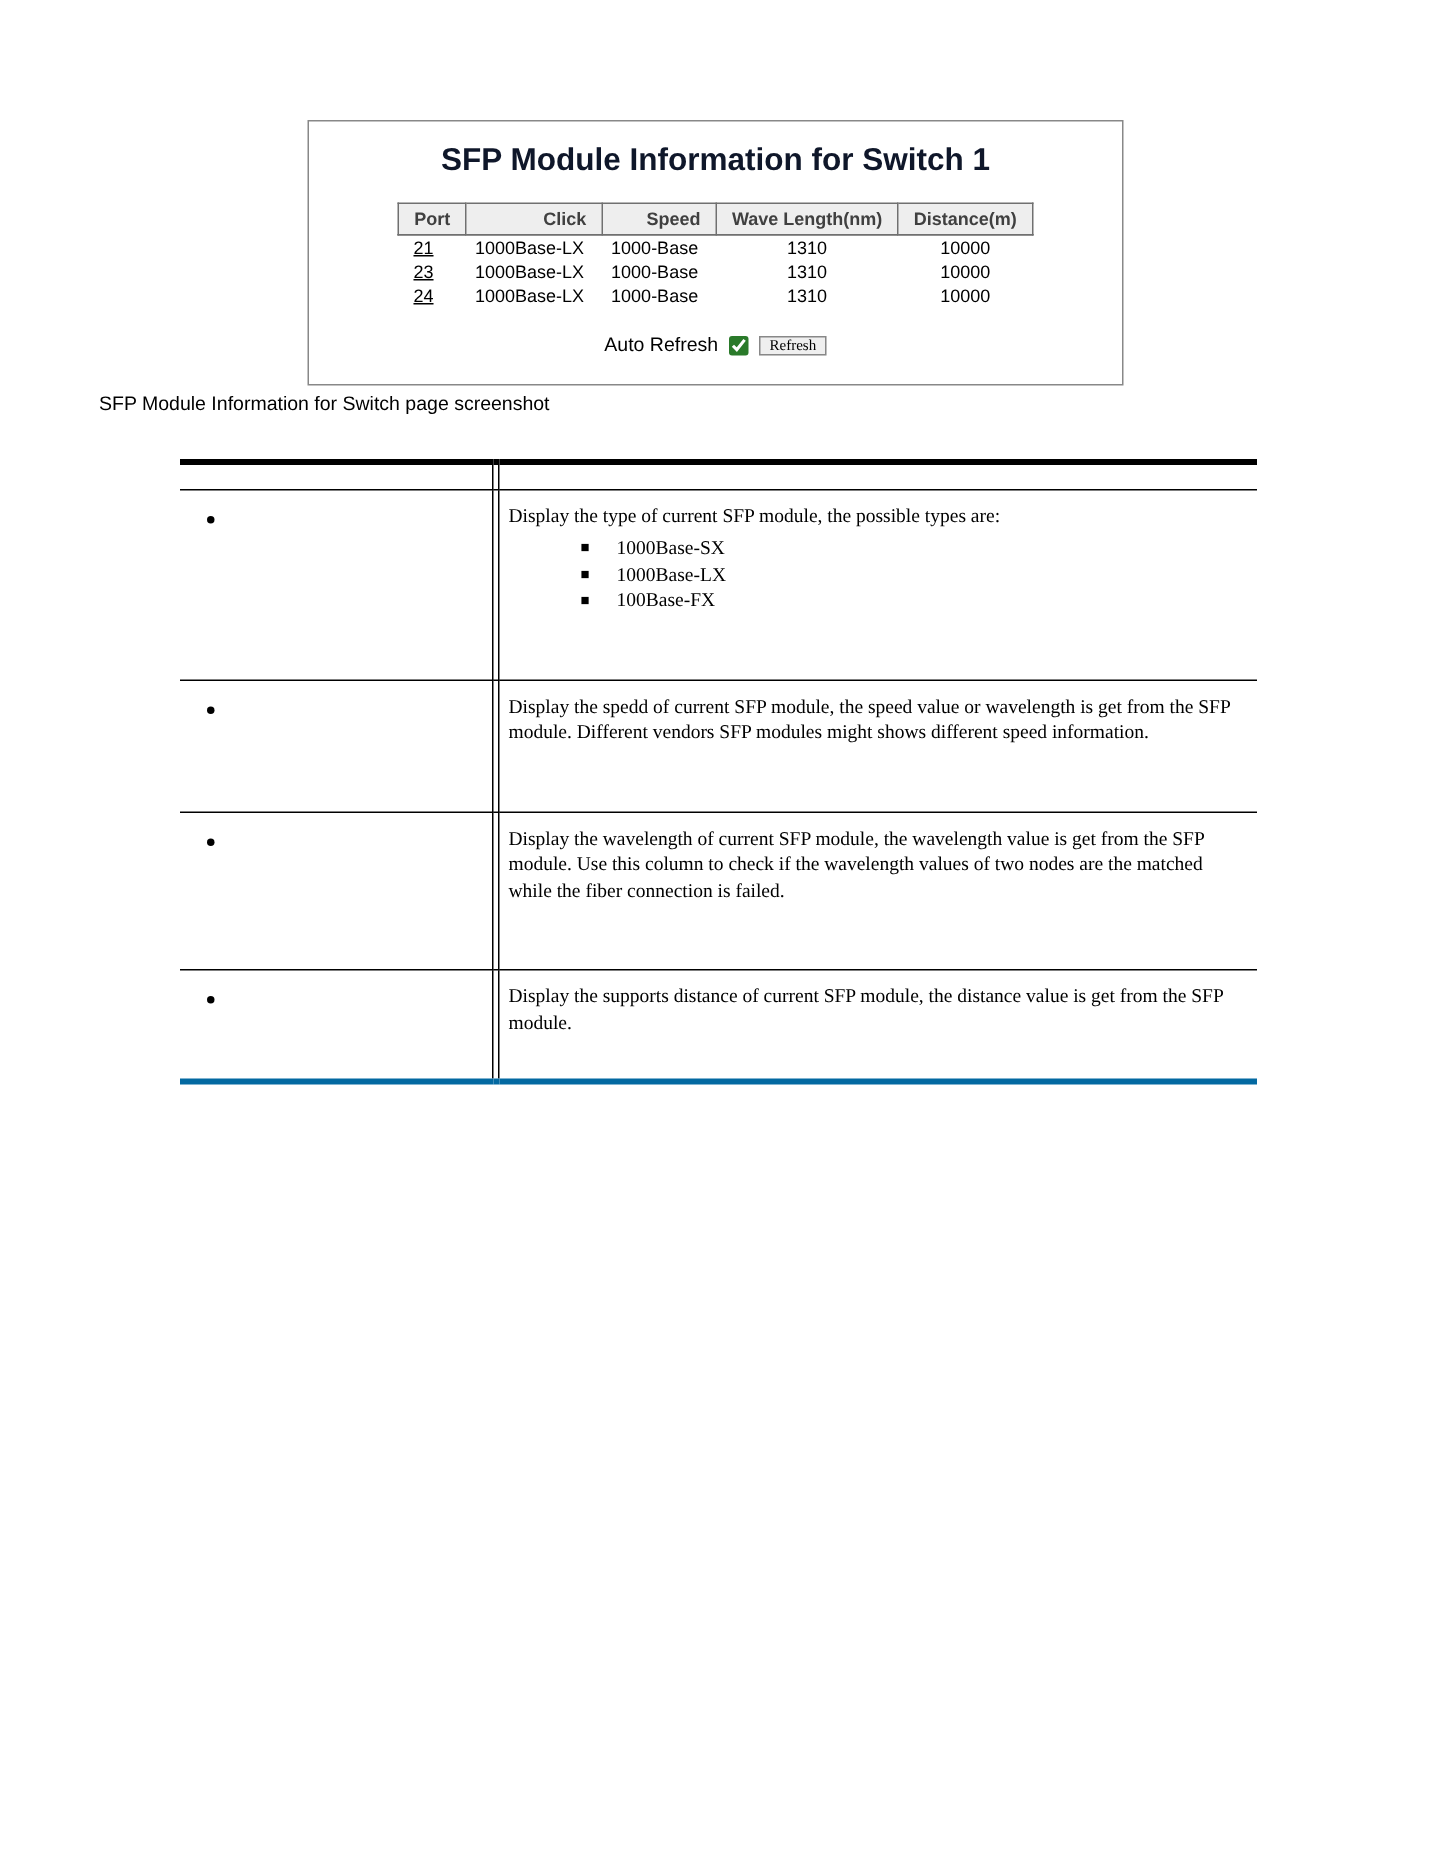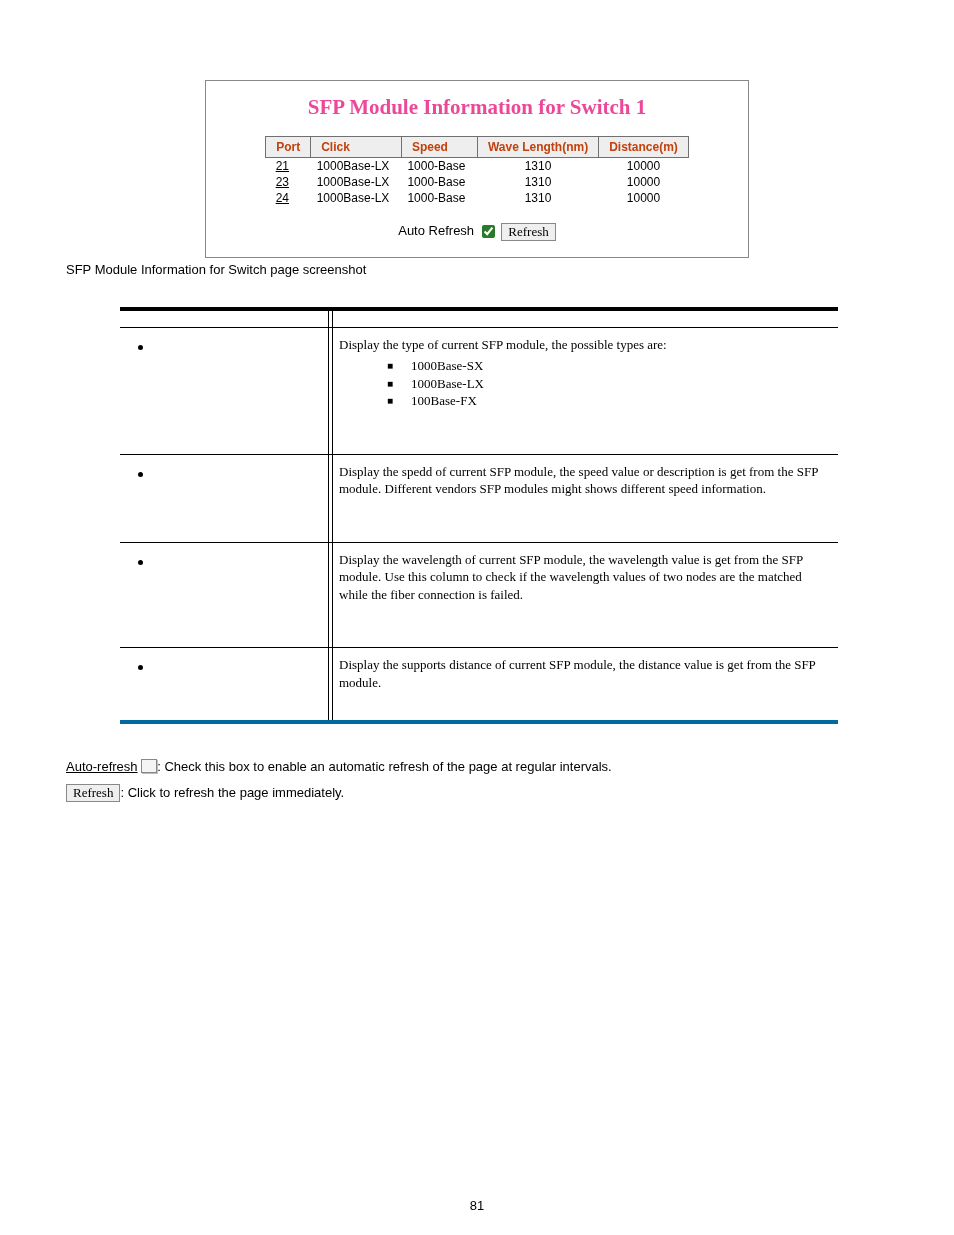--- a/index.html
+++ b/index.html
@@ -21,39 +21,39 @@
   .screenshot-box {
     width: 544px;
     margin: 0 auto 4px auto;
     border: 1px solid #888;
     padding: 14px 20px 16px 20px;
     box-sizing: border-box;
     background: #fff;
   }
   .screenshot-title {
     text-align: center;
-    font-family: Liberation Serif, serif;
+    font-family: Liberation Sans, sans-serif;
     font-weight: bold;
     font-size: 21px;
-    color: #ec4899;
+    color: #0f172a;
     margin: 0 0 16px 0;
   }
   table.sfp {
     border-collapse: collapse;
     margin: 0 auto;
     font-family: Verdana, Arial, sans-serif;
     font-size: 12px;
   }
   table.sfp th {
     border: 1px solid #707070;
     background: #eeeeee;
-    color: #c2410c;
+    color: #404040;
     font-weight: bold;
     padding: 3px 10px;
-    text-align: left;
+    text-align: right;
   }
   table.sfp td {
     padding: 1px 10px 1px 10px;
     text-align: center;
   }
   table.sfp td.port {
     text-align: left;
     padding-right: 4px;
   }
   table.sfp td.port a {
@@ -70,21 +70,21 @@
     margin-top: 16px;
     font-family: Verdana, Arial, sans-serif;
     font-size: 13px;
   }
   .controls .chk {
     vertical-align: middle;
     accent-color: #2a7a2a;
   }
   .controls button, .inline-btn {
     font-family: "Times New Roman", serif;
-    font-size: 13px;
+    font-size: 10px;
     padding: 0px 6px;
     border: 1px solid #888;
     background: #efefef;
     vertical-align: middle;
   }
   .caption {
     font-size: 13px;
     margin: 2px 0 30px 0;
   }
   .intro {
@@ -242,39 +242,29 @@
           <ul class="subul">
             <li>1000Base-SX</li>
             <li>1000Base-LX</li>
             <li>100Base-FX</li>
           </ul>
         </td>
       </tr>
       <tr>
         <td class="bullet"><span class="dot"></span></td>
         <td class="mid"></td>
-        <td class="desc">Display the spedd of current SFP module, the speed value or description is get from the SFP module. Different vendors SFP modules might shows different speed information.</td>
+        <td class="desc">Display the spedd of current SFP module, the speed value or wavelength is get from the SFP module. Different vendors SFP modules might shows different speed information.</td>
       </tr>
       <tr>
         <td class="bullet"><span class="dot"></span></td>
         <td class="mid"></td>
         <td class="desc">Display the wavelength of current SFP module, the wavelength value is get from the SFP module. Use this column to check if the wavelength values of two nodes are the matched while the fiber connection is failed.</td>
       </tr>
       <tr>
         <td class="bullet"><span class="dot"></span></td>
         <td class="mid"></td>
         <td class="desc">Display the supports distance of current SFP module, the distance value is get from the SFP module.</td>
       </tr>
     </tbody>
   </table>
 
-  <div class="notes">
-    <div>
-      <span class="uline">Auto-refresh</span>
-      <span class="inline-chk"></span><span>: Check this box to enable an automatic refresh of the page at regular intervals.</span>
-    </div>
-    <div>
-      <button class="inline-btn">Refresh</button><span>: Click to refresh the page immediately.</span>
-    </div>
-  </div>
-
-  <div class="page-num">81</div>
+
 </div>
 
 </body></html>

